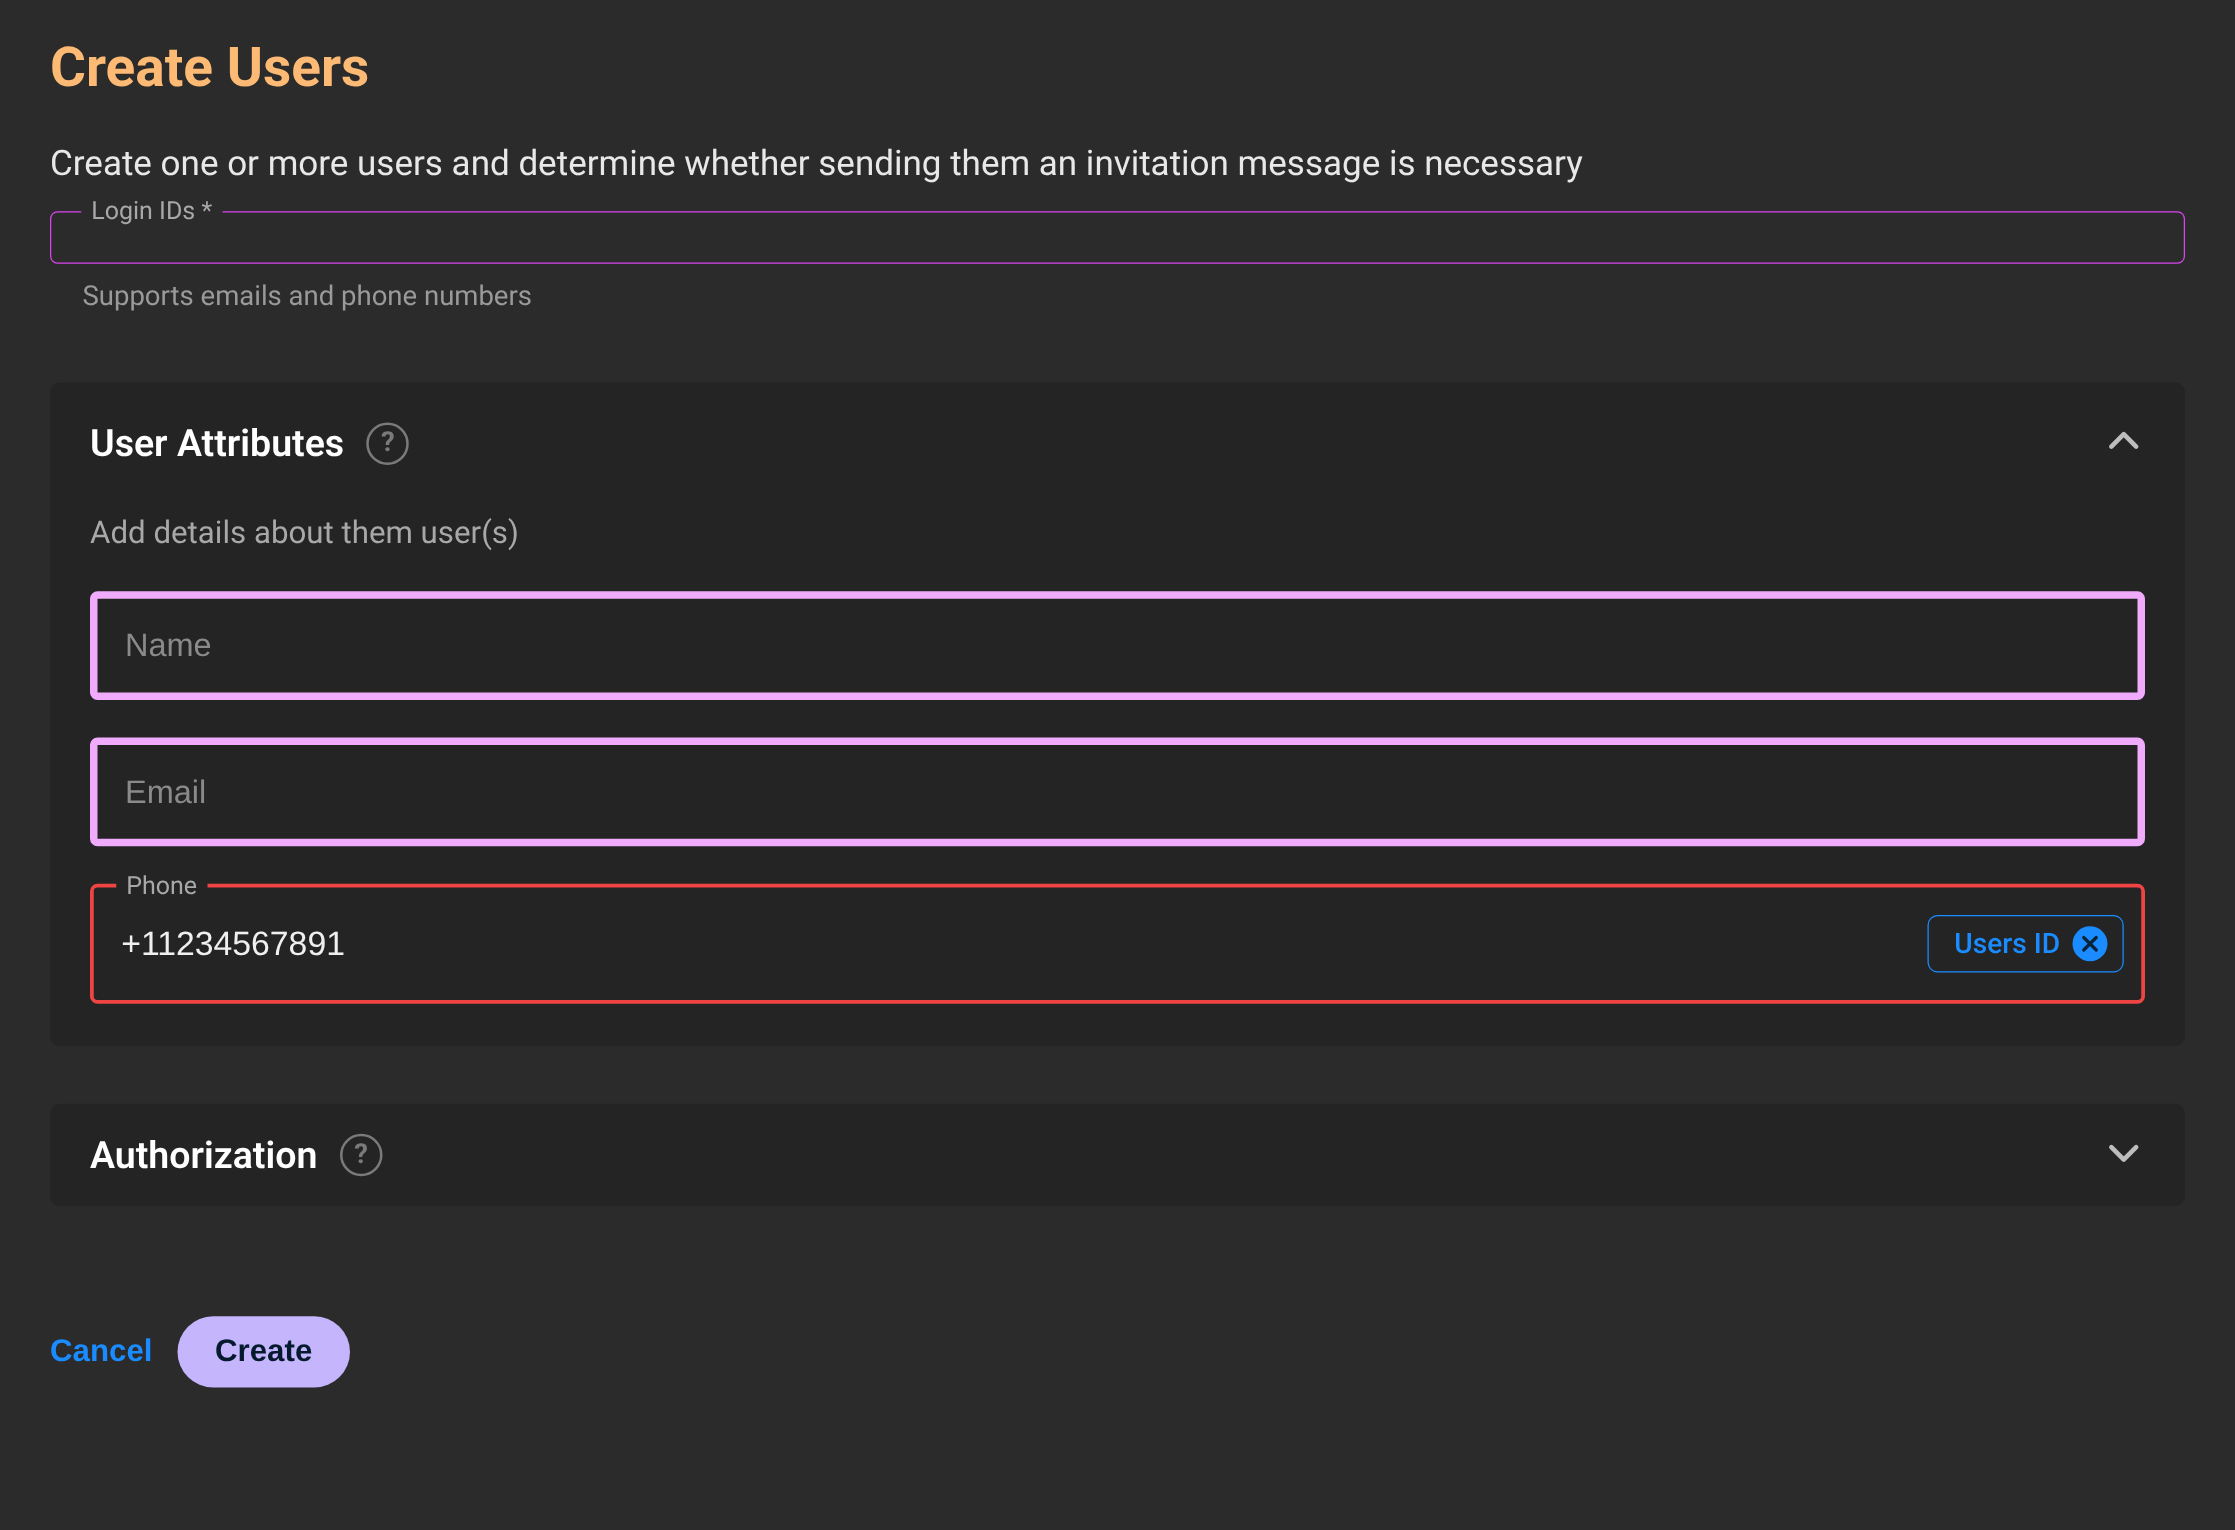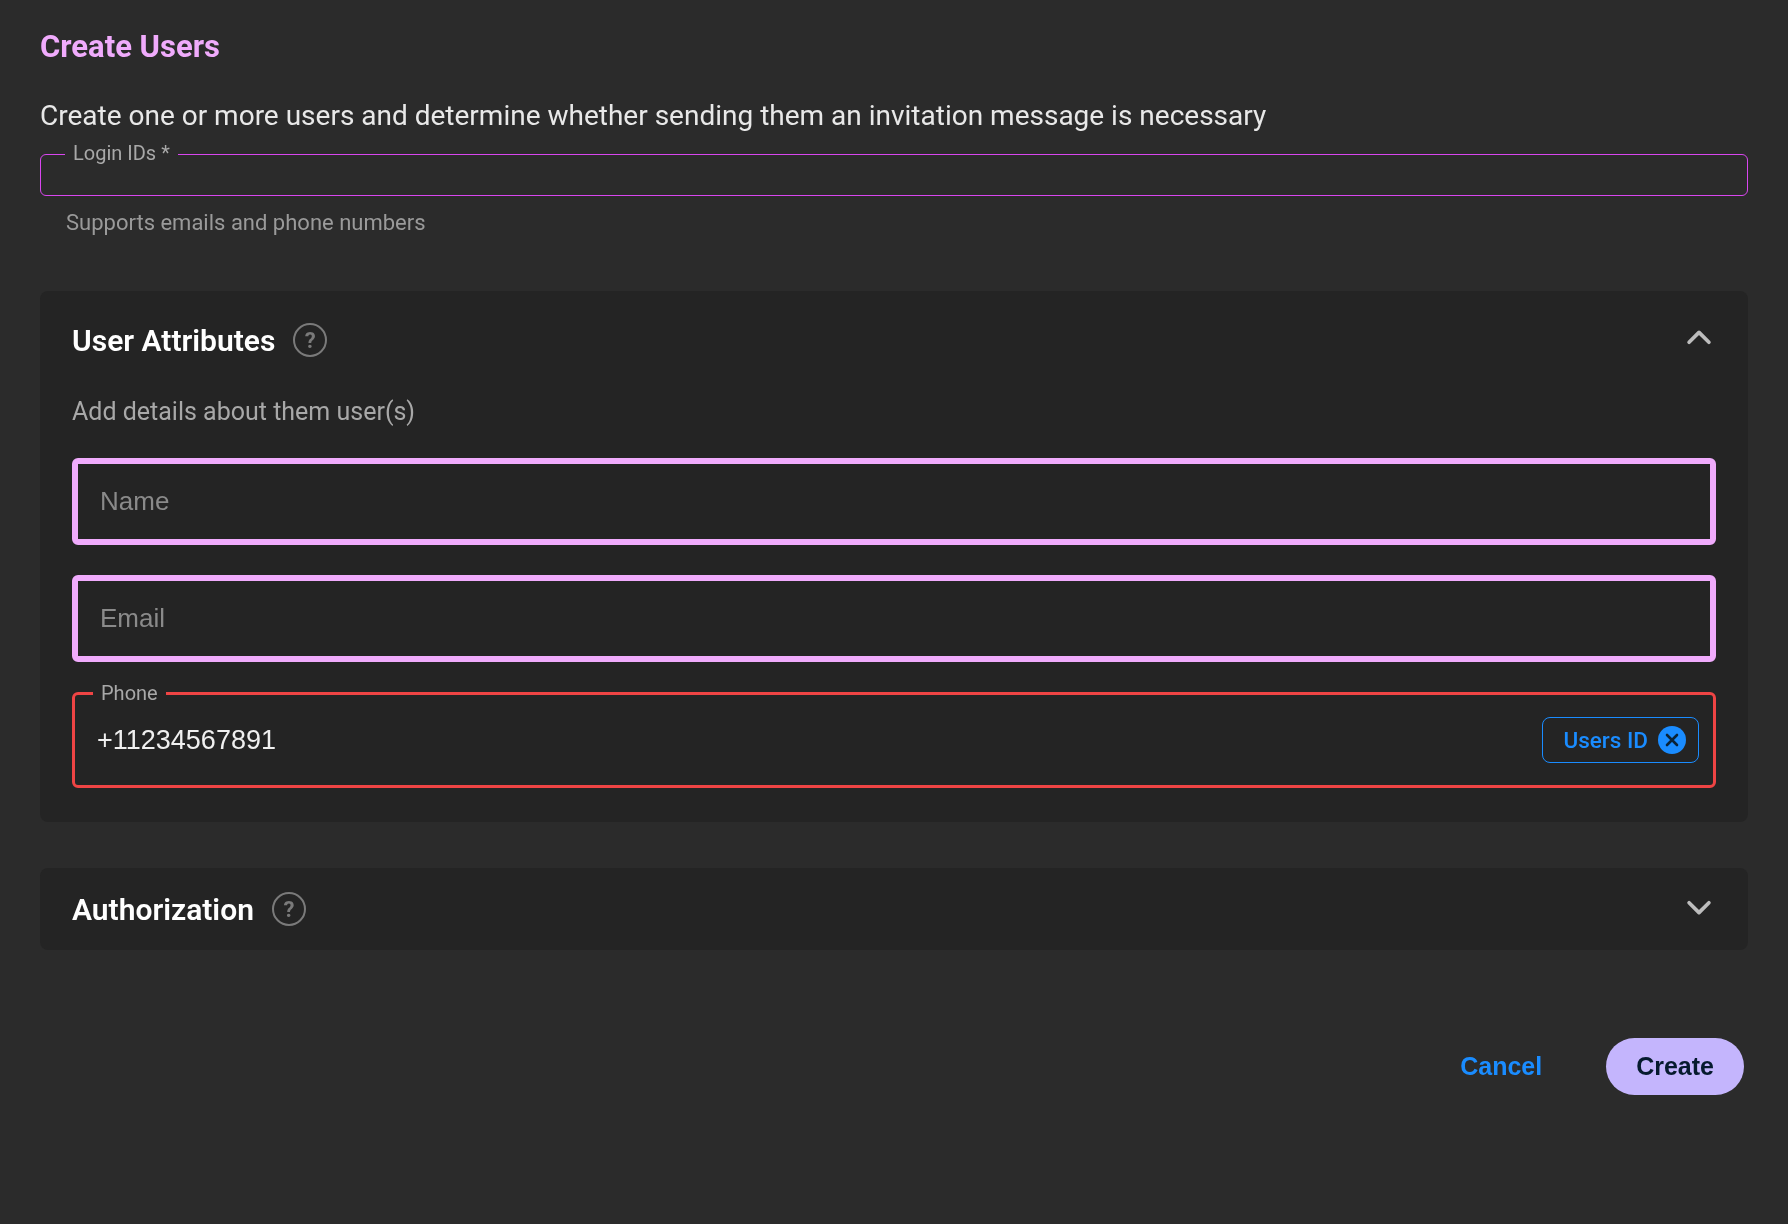--- a/index.html
+++ b/index.html
@@ -4,23 +4,23 @@
 <style>
   * { box-sizing: border-box; margin: 0; padding: 0; }
   html, body { width: 1788px; height: 1224px; }
   body {
     background: #2b2b2b;
     font-family: -apple-system, BlinkMacSystemFont, "Segoe UI", Roboto, Helvetica, Arial, sans-serif;
     color: #f0f0f0;
     padding: 28px 40px 40px 40px;
   }
   .page-title {
-    font-size: 31px;
+    font-size: 44px;
     font-weight: 700;
-    color: #f0abfc;
+    color: #fdba74;
     margin-bottom: 34px;
   }
   .page-subtitle {
     font-size: 28px;
     color: #e8e8e8;
     font-weight: 400;
     margin-bottom: 22px;
   }
   .fieldset-wrap {
     position: relative;
@@ -72,21 +72,21 @@
     padding: 30px 32px 34px 32px;
     margin-top: 56px;
   }
   .panel.collapsed { padding: 22px 32px; margin-top: 46px; }
   .panel-header {
     display:flex;
     align-items:center;
     justify-content:space-between;
   }
   .panel-header-left {
-    display:flex; align-items:center; gap:18px;
+    display:flex; gap:18px;
   }
   .panel-title {
     font-size: 30px;
     font-weight:600;
     color:#ffffff;
   }
   .help-circle {
     width:34px; height:34px;
     border:2.5px solid #7a7a7a;
     border-radius:50%;
@@ -159,22 +159,21 @@
     width:28px; height:28px;
     border-radius:50%;
     background:#1a8cff;
     display:flex; align-items:center; justify-content:center;
     cursor:pointer;
   }
   .login-id-close svg { width:14px; height:14px; }
 
   .footer {
     display:flex;
-    justify-content:flex-end;
-    gap:64px;
+    gap:20px;
     margin-top: 88px;
     align-items:center;
     padding-right: 4px;
   }
   .btn-cancel {
     background:none;
     border:none;
     color:#1a8cff;
     font-size:25px;
     font-weight:600;

